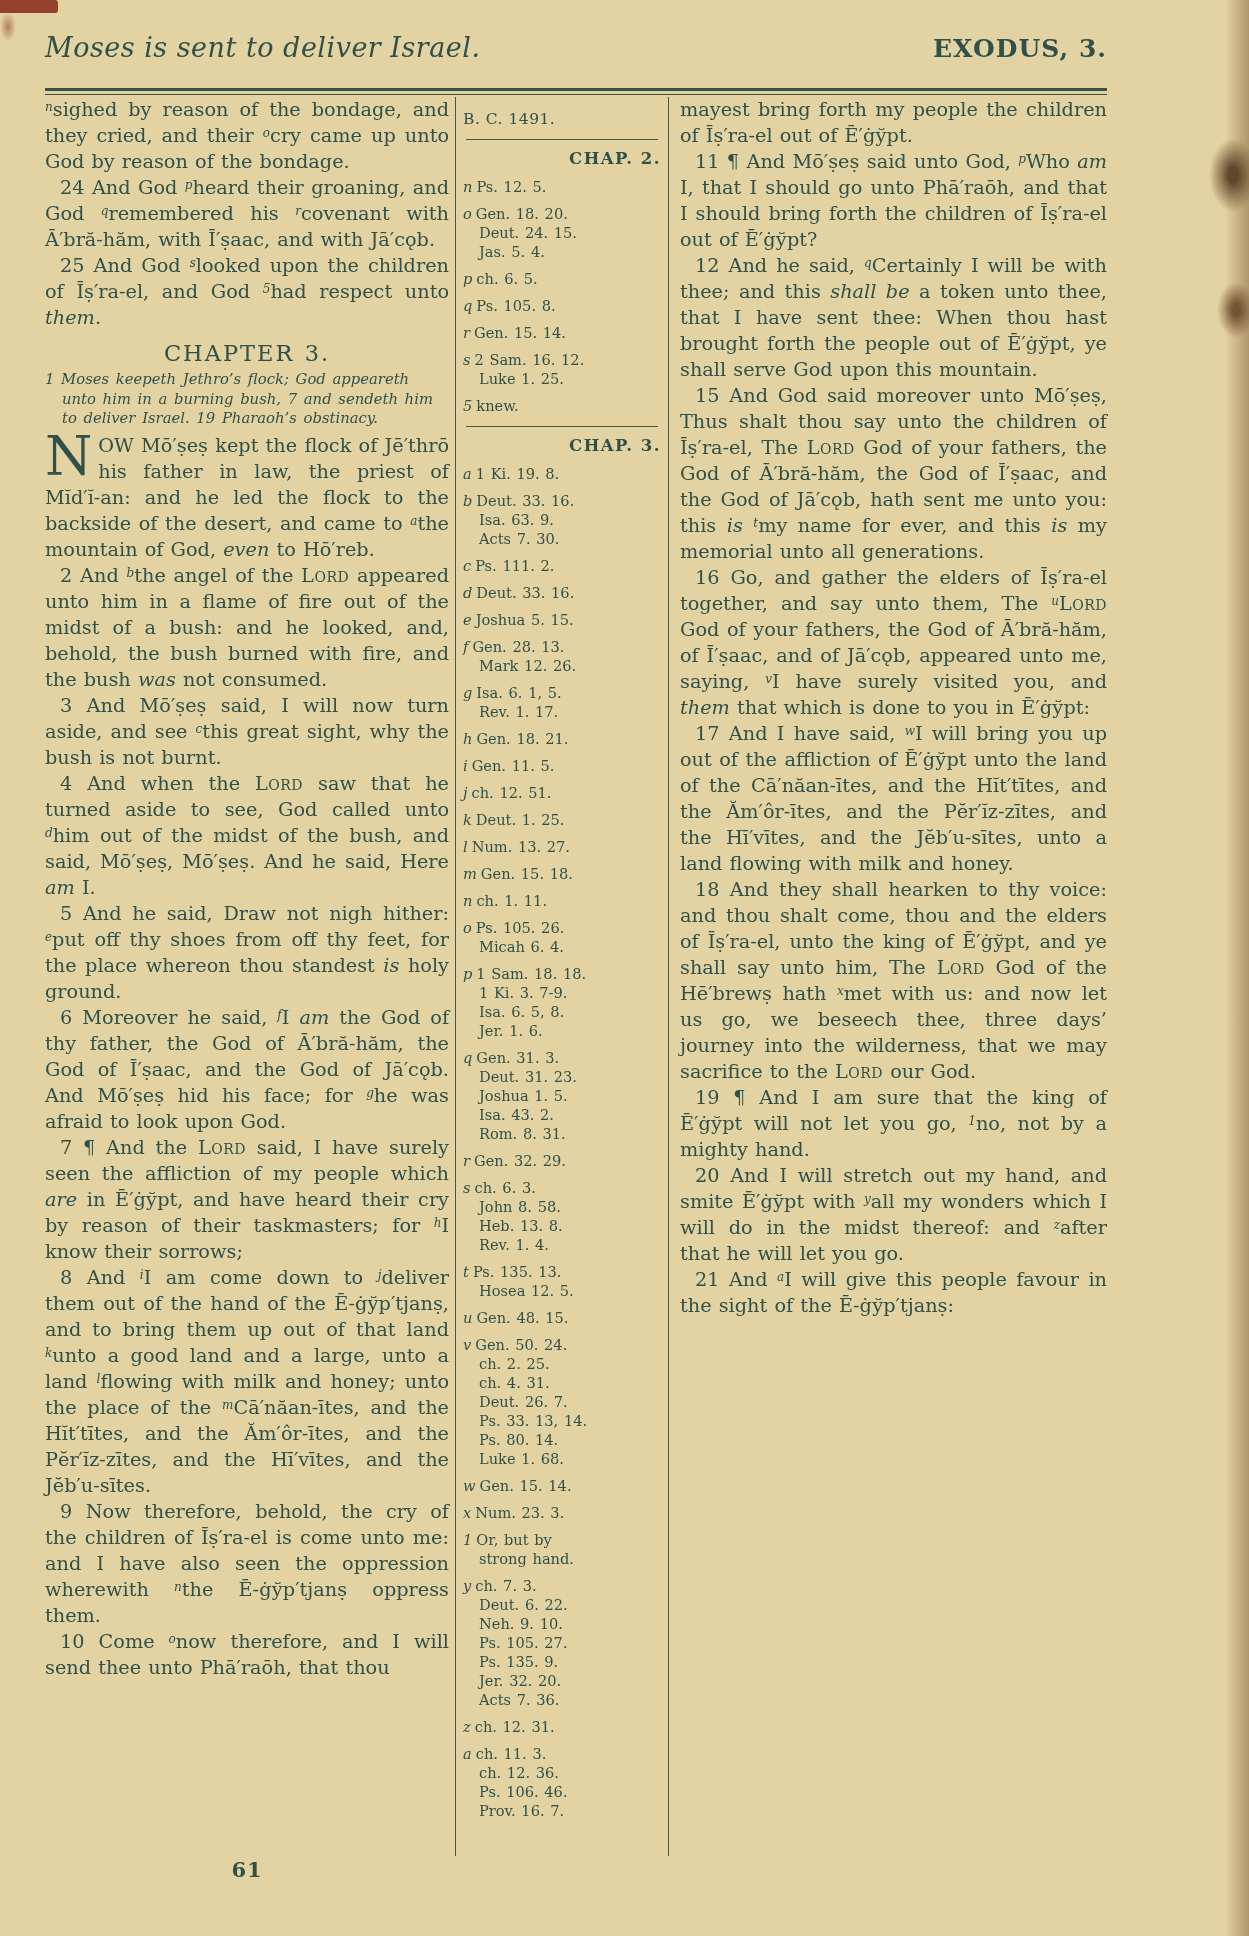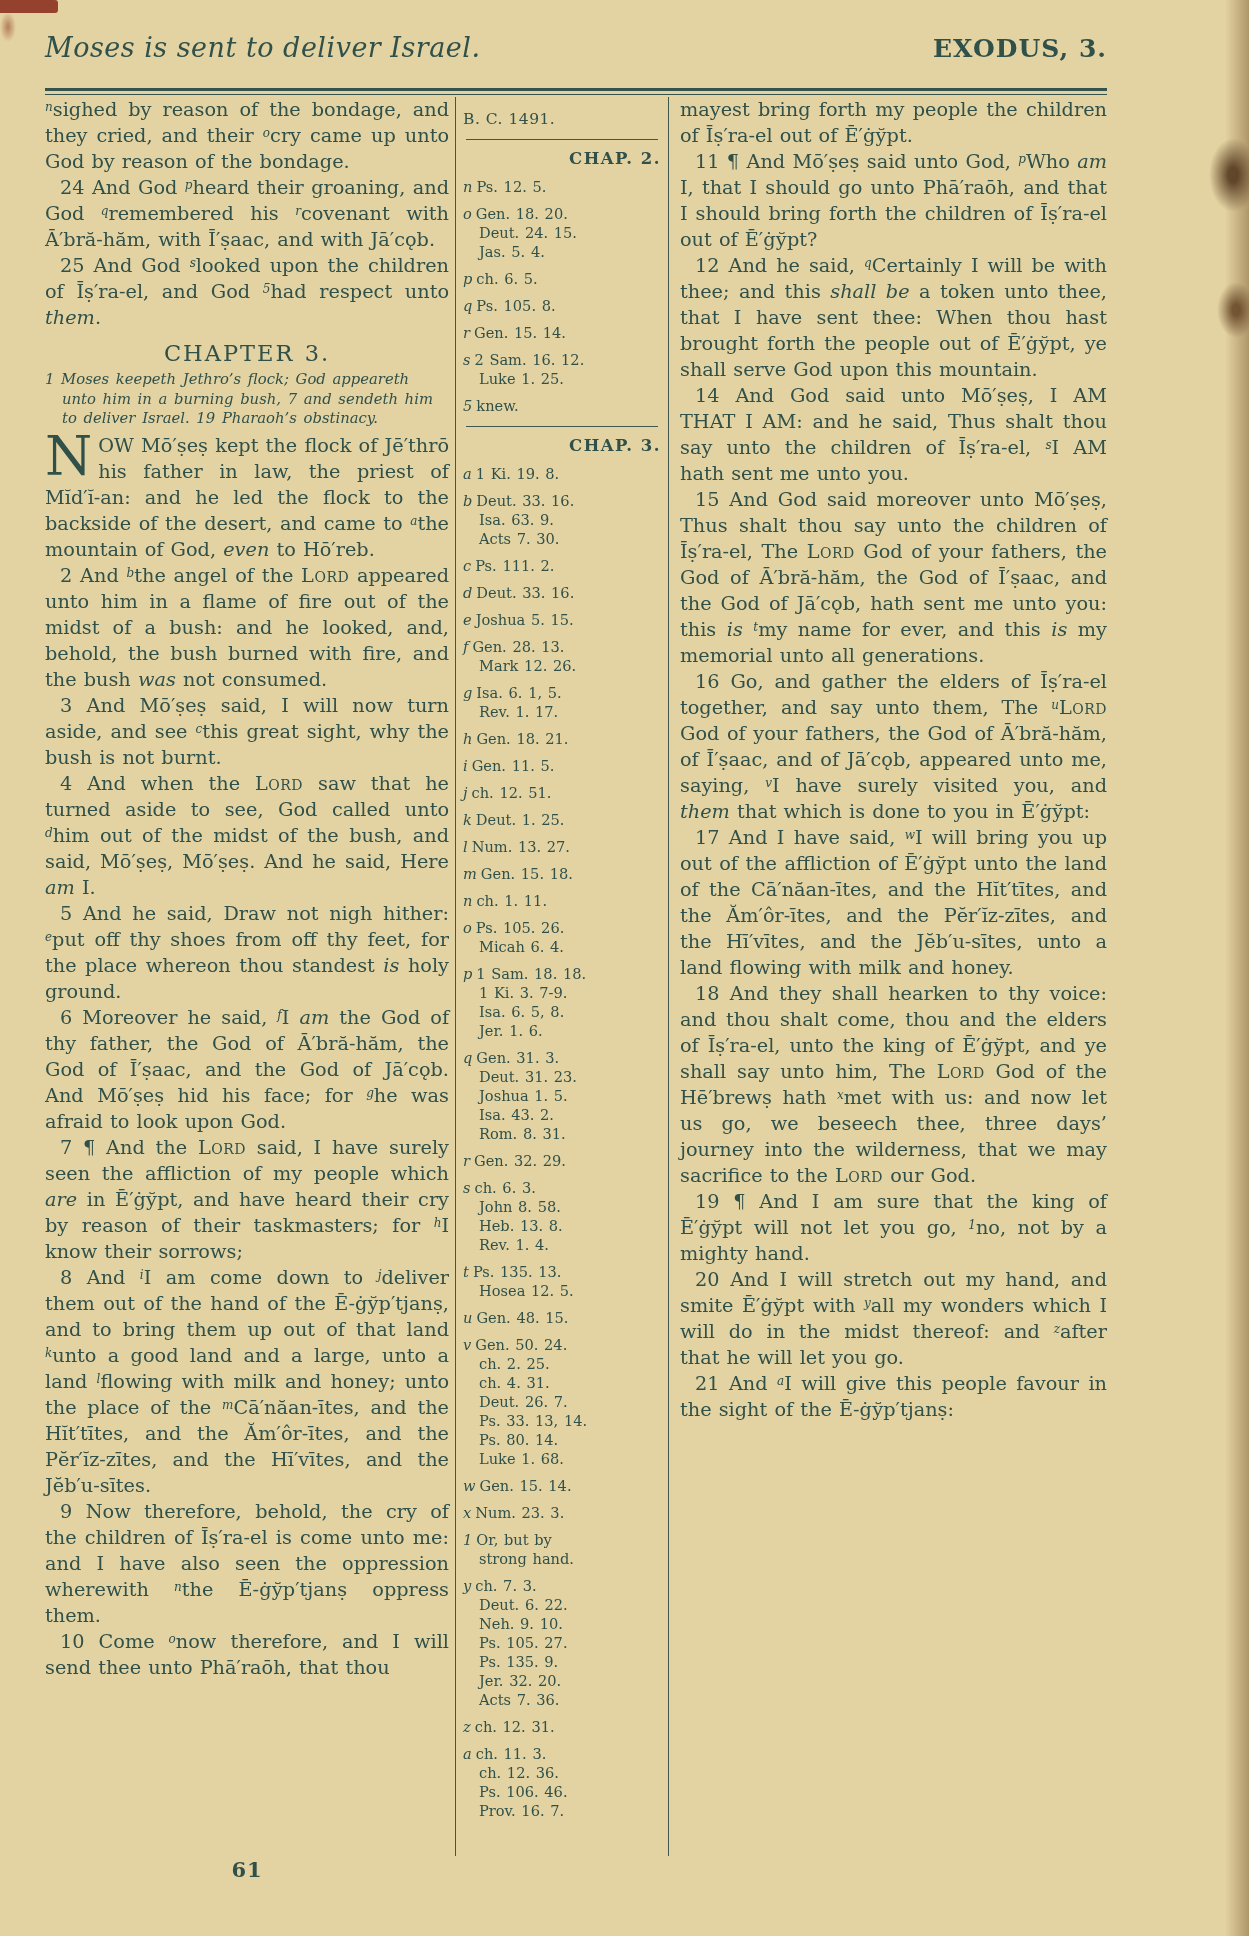--- a/index.html
+++ b/index.html
@@ -129,21 +129,20 @@
           <div class="ref"><span class="mark">y</span>ch. 7. 3.<br>Deut. 6. 22.<br>Neh. 9. 10.<br>Ps. 105. 27.<br>Ps. 135. 9.<br>Jer. 32. 20.<br>Acts 7. 36.</div>
           <div class="ref"><span class="mark">z</span>ch. 12. 31.</div>
           <div class="ref"><span class="mark">a</span>ch. 11. 3.<br>ch. 12. 36.<br>Ps. 106. 46.<br>Prov. 16. 7.</div>
         </div>
     </div>
 
     <div class="col-right" id="right-col">
         <p class="para cont">mayest bring forth my people the children of Īṣ′ra-el out of Ē′ġўpt.</p>
         <p class="para verse">11 ¶ And Mō′ṣeṣ said unto God, <sup>p</sup>Who <i>am</i> I, that I should go unto Phā′raōh, and that I should bring forth the children of Īṣ′ra-el out of Ē′ġўpt?</p>
         <p class="para verse">12 And he said, <sup>q</sup>Certainly I will be with thee; and this <i>shall be</i> a token unto thee, that I have sent thee: When thou hast brought forth the people out of Ē′ġўpt, ye shall serve God upon this mountain.</p>
-        <p class="para verse">14 And God said unto Mō′ṣeṣ, I AM THAT I AM: and he said, Thus shalt thou say unto the children of Īṣ′ra-el, <sup>s</sup>I AM hath sent me unto you.</p>
         <p class="para verse">15 And God said moreover unto Mō′ṣeṣ, Thus shalt thou say unto the children of Īṣ′ra-el, The <span class="sc">Lord</span> God of your fathers, the God of Ā′bră-hăm, the God of Ī′ṣaac, and the God of Jā′cǫb, hath sent me unto you: this <i>is</i> <sup>t</sup>my name for ever, and this <i>is</i> my memorial unto all generations.</p>
         <p class="para verse">16 Go, and gather the elders of Īṣ′ra-el together, and say unto them, The <sup>u</sup><span class="sc">Lord</span> God of your fathers, the God of Ā′bră-hăm, of Ī′ṣaac, and of Jā′cǫb, appeared unto me, saying, <sup>v</sup>I have surely visited you, and <i>them</i> that which is done to you in Ē′ġўpt:</p>
         <p class="para verse">17 And I have said, <sup>w</sup>I will bring you up out of the affliction of Ē′ġўpt unto the land of the Cā′năan-ītes, and the Hĭt′tītes, and the Ăm′ôr-ītes, and the Pĕr′ĭz-zītes, and the Hī′vītes, and the Jĕb′u-sītes, unto a land flowing with milk and honey.</p>
         <p class="para verse">18 And they shall hearken to thy voice: and thou shalt come, thou and the elders of Īṣ′ra-el, unto the king of Ē′ġўpt, and ye shall say unto him, The <span class="sc">Lord</span> God of the Hē′brewṣ hath <sup>x</sup>met with us: and now let us go, we beseech thee, three days’ journey into the wilderness, that we may sacrifice to the <span class="sc">Lord</span> our God.</p>
         <p class="para verse">19 ¶ And I am sure that the king of Ē′ġўpt will not let you go, <sup>1</sup>no, not by a mighty hand.</p>
         <p class="para verse">20 And I will stretch out my hand, and smite Ē′ġўpt with <sup>y</sup>all my wonders which I will do in the midst thereof: and <sup>z</sup>after that he will let you go.</p>
         <p class="para verse">21 And <sup>a</sup>I will give this people favour in the sight of the Ē-ġўp′tjanṣ:</p>
       </div>
   </div>
 

